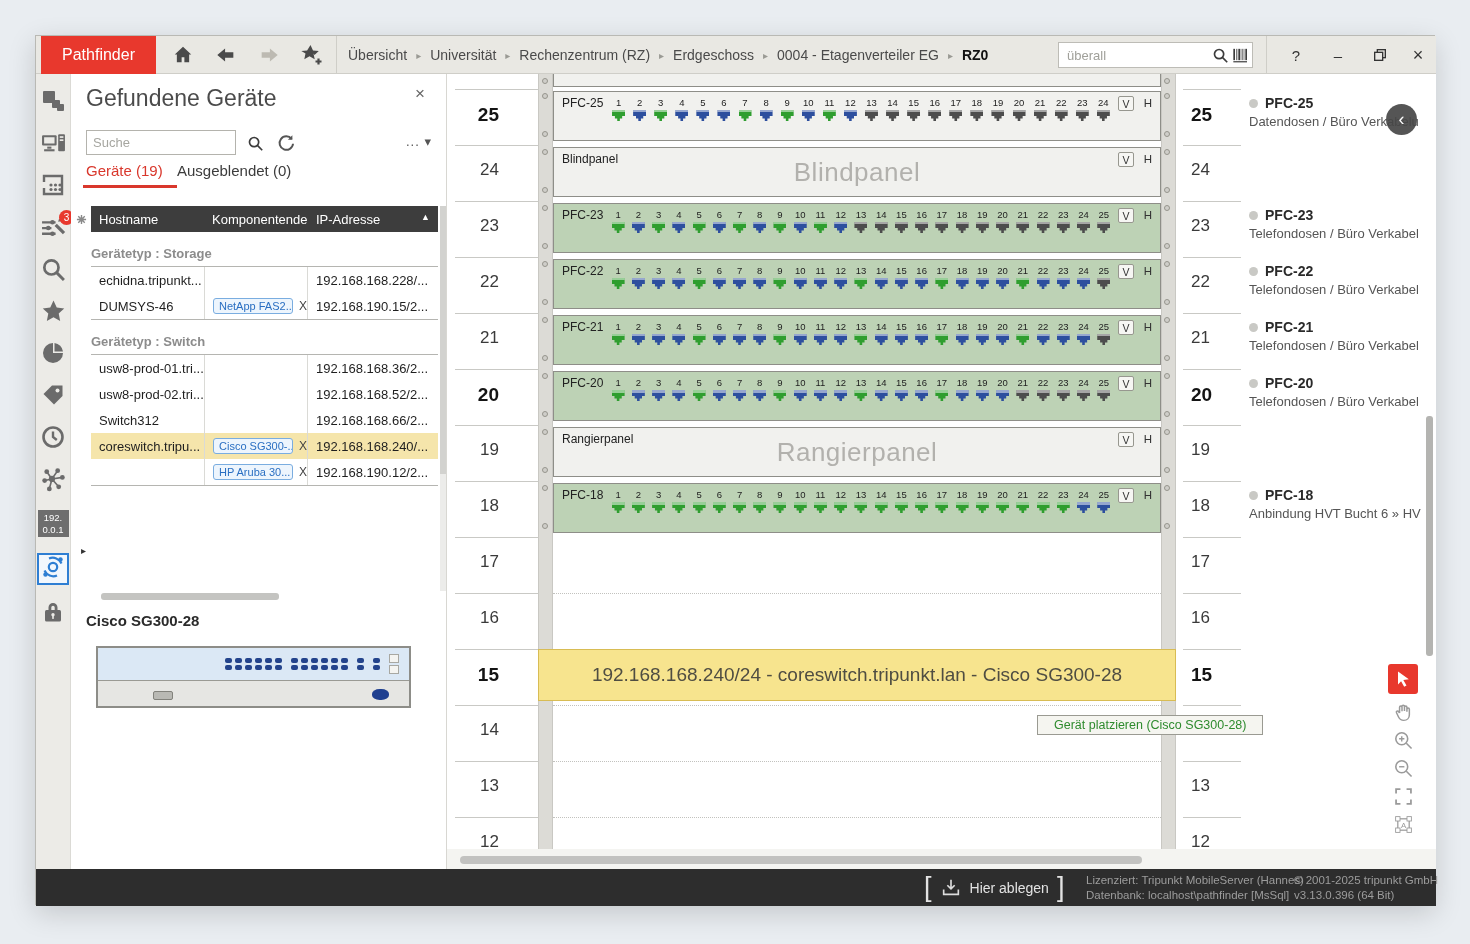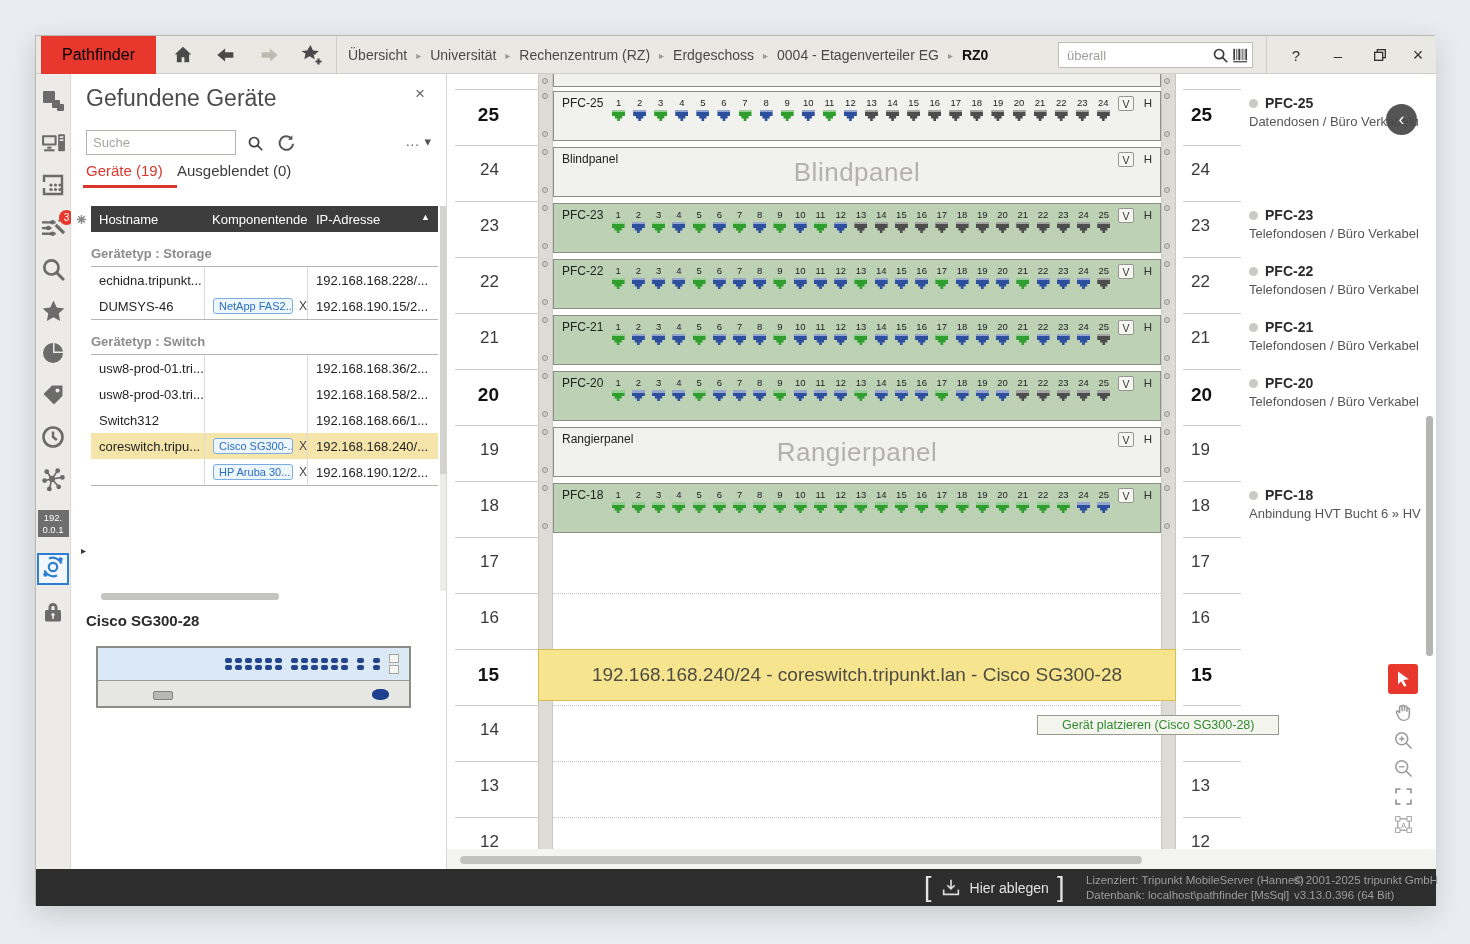--- a/index.html
+++ b/index.html
@@ -2,21 +2,21 @@
 <html><head>
 <meta charset="utf-8">
 <style>
   *{margin:0;padding:0;box-sizing:border-box}
   html,body{width:1470px;height:944px;overflow:hidden;background:#e9edf1;
     font-family:"Liberation Sans","DejaVu Sans",sans-serif;}
   #window{position:absolute;left:35px;top:35px;width:1400px;height:870px;background:#fff;
     border:1px solid #b9b9b4;box-shadow:0 8px 26px rgba(0,0,0,.16)}
   
   #topbar{position:absolute;left:0;top:0;width:1400px;height:38px;background:#e9e8e3;border-bottom:1px solid #cfcec8}
-  #logo{position:absolute;left:5px;top:0;width:115px;height:38px;background:#e8382d;color:#000000;
+  #logo{position:absolute;left:5px;top:0;width:115px;height:38px;background:#e8382d;color:#ffffff;
     font-size:16px;display:flex;align-items:center;justify-content:center}
   .tb-icon{position:absolute;top:4px;width:30px;height:30px;display:flex;align-items:center;justify-content:center}
   .tb-divider{position:absolute;top:0;width:1px;height:38px;background:#cfcec8}
   #breadcrumb{position:absolute;left:312px;top:0;height:38px;display:flex;align-items:center}
   .crumb{color:#4a4a4a;font-size:14px;white-space:nowrap}
   .crumb.last{color:#111;font-weight:700}
   .crumb-sep{color:#9a9a94;font-size:10px;margin:0 9px}
   #tb-search{position:absolute;left:1022px;top:6px;width:195px;height:26px;background:#fff;border:1px solid #bdbcb6;
     display:flex;align-items:center;padding:0 4px 0 8px}
   #tb-search input{border:none;outline:none;flex:1;font-size:13px;color:#333;min-width:0;font-family:inherit}
@@ -92,21 +92,21 @@
   .ports{position:absolute;left:54px;right:46px;top:5px;bottom:3px;display:flex}
   .pslot{flex:1;display:flex;flex-direction:column;align-items:center}
   .pnum{font-size:9.5px;color:#222;height:12px;line-height:12px}
   .picon{width:13px;height:11px;margin-top:1px;
     clip-path:polygon(0 0,100% 0,100% 55%,78% 55%,78% 78%,60% 78%,60% 100%,40% 100%,40% 78%,22% 78%,22% 55%,0 55%);
     background-image:linear-gradient(rgba(255,255,255,.5) 0 2.5px,rgba(255,255,255,0) 2.5px)}
   .dotline{position:absolute;left:106px;width:608px;height:0;border-top:1px dotted #c2c2be}
   #dragblock{position:absolute;left:91px;top:575px;width:638px;height:52px;background:#f7e48e;border:1px solid #d8bc54;
     display:flex;align-items:center;justify-content:center;font-size:19px;color:#4f4d42;white-space:nowrap}
   #place-tooltip{position:absolute;left:590px;top:641px;background:#f5f5f0;border:1px solid #9a9a92;font-size:12.5px;
-    color:#2e8b2e;padding:2px 24px;white-space:nowrap}
+    color:#2e8b2e;padding:2px 16px;white-space:nowrap}
   .rlabel{position:absolute;left:802px;width:176px;overflow:hidden}
   .rlabel-title{font-weight:700;font-size:14px;color:#2a2a2a;white-space:nowrap;display:flex;align-items:center;gap:7px}
   .rlabel-bullet{width:9px;height:9px;border-radius:50%;background:#c9c9c5;display:inline-block}
   .rlabel-desc{font-size:13px;color:#555;white-space:nowrap;margin-top:3px}
   #collapse-btn{position:absolute;left:939px;top:30px;width:31px;height:31px;border-radius:50%;background:rgba(70,70,70,.92);
     color:#fff;font-size:18px;display:flex;align-items:center;justify-content:center}
   #main-vscroll{position:absolute;left:979px;top:342px;width:7px;height:240px;background:#b4b4b1;border-radius:3px}
   #hscroll-strip{position:absolute;left:0;top:775px;width:990px;height:20px;background:#f4f4f1}
   #main-hscroll{position:absolute;left:13px;top:7px;width:682px;height:8px;background:#c2c2c0;border-radius:4px}
   .vtool{position:absolute;left:944px;width:24px;height:24px;display:flex;align-items:center;justify-content:center}
@@ -378,28 +378,28 @@
           </div>
         </div>
         <div class="group-label">Gerätetyp : Switch</div>
         <div class="dev-section">
           <div class="dev-row">
             <div>usw8-prod-01.tri...</div>
             <div class="cell-comp"></div>
             <div>192.168.168.36/2...</div>
           </div>
           <div class="dev-row">
-            <div>usw8-prod-03.tri...</div>
+            <div>usw8-prod-02.tri...</div>
             <div class="cell-comp"></div>
-            <div>192.168.168.58/2...</div>
+            <div>192.168.168.52/2...</div>
           </div>
           <div class="dev-row">
             <div>Switch312</div>
             <div class="cell-comp"></div>
-            <div>192.168.168.66/1...</div>
+            <div>192.168.168.66/2...</div>
           </div>
           <div class="dev-row row-selected">
             <div>coreswitch.tripu...</div>
             <div class="cell-comp">
               <span class="badge">Cisco SG300-...</span>
               <span class="badge-x">X</span>
             </div>
             <div>192.168.168.240/...</div>
           </div>
           <div class="dev-row">

